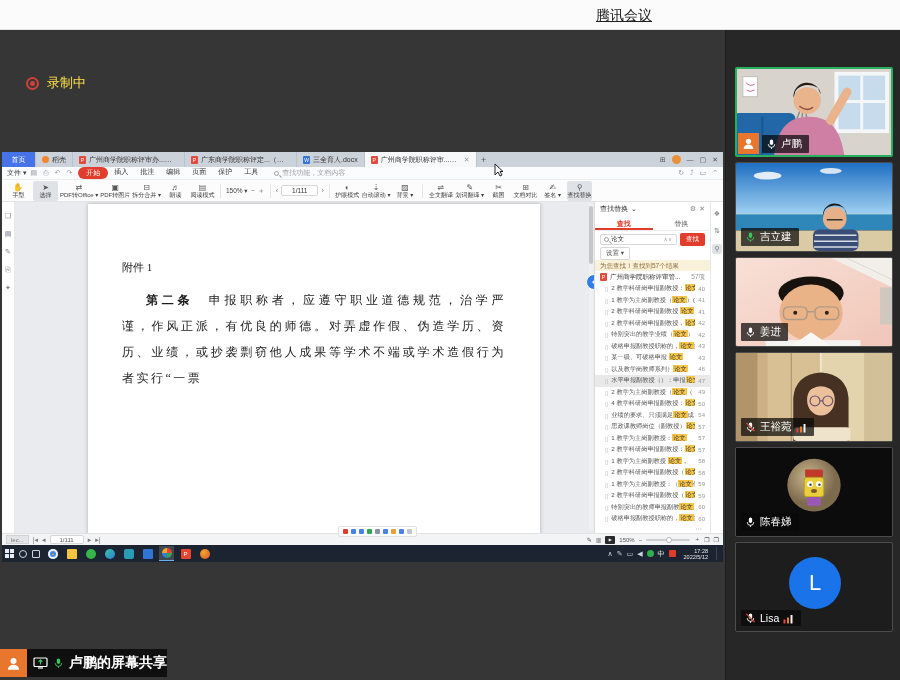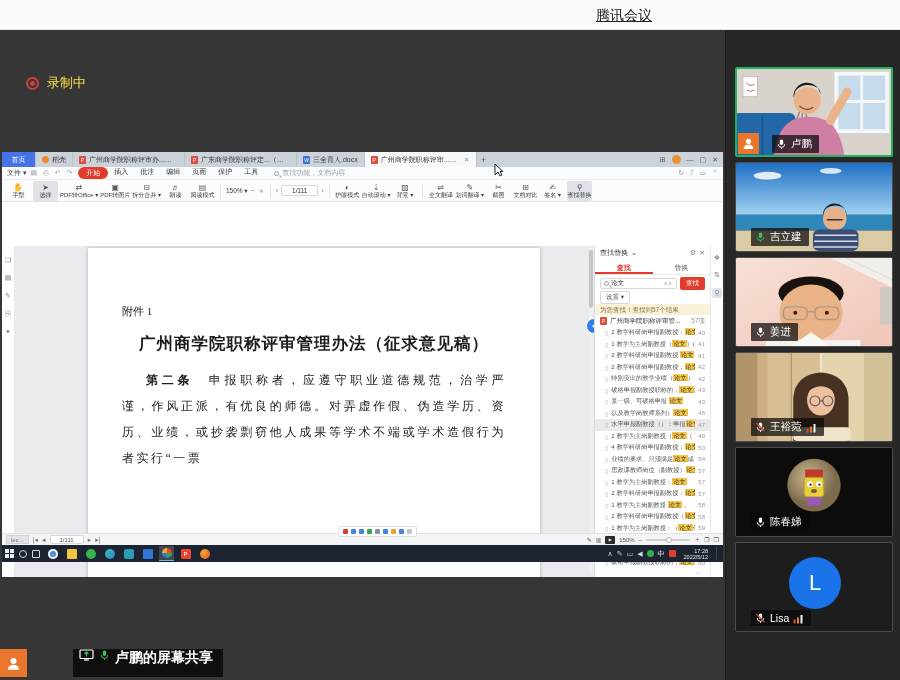--- a/index.html
+++ b/index.html
@@ -14,31 +14,31 @@
   #recording { left:26px; top:74px; display:flex; align-items:center; gap:8px; }
   #rec-ring { width:13px; height:13px; border:2px solid #d04038; border-radius:50%; display:flex; align-items:center; justify-content:center; }
   #rec-ring i { width:5px; height:5px; background:#d04038; border-radius:50%; }
   #recording span { color:#fde047; font-size:13px; }
 
   
   #sidebar { left:725px; top:30px; width:175px; height:650px; background:#272727; border-left:1px solid #1d1d1d; }
   .tile { position:absolute; left:10px; width:158px; height:90px; background:#101010; border:1px solid #4c4c4c; border-radius:2px; overflow:hidden; }
   .tile.speaking { border:2px solid #27b15e; }
   .tile svg.scene { position:absolute; left:0; top:0; width:100%; height:100%; }
-  .name-tag { position:absolute; left:5px; bottom:5px; display:flex; align-items:center; gap:4px; background:rgba(8,8,8,.72); padding:2px 7px 2px 4px; border-radius:1px; color:#fff; font-size:10.5px; white-space:nowrap;margin-left:10px; }
+  .name-tag { position:absolute; left:5px; bottom:5px; display:flex; align-items:center; gap:4px; background:rgba(8,8,8,.72); padding:2px 7px 2px 4px; border-radius:1px; color:#fff; font-size:10.5px; white-space:nowrap; }
   .tile0 .name-tag { left:25px; bottom:2px; }
   .host-badge { position:absolute; left:1px; bottom:1px; width:21px; height:21px; background:#e8762d; display:flex; align-items:center; justify-content:center; }
   .mic-slot { display:inline-flex; width:11px; height:12px; }
   .sig-slot { display:inline-flex; width:11px; height:11px; }
   .letter-avatar { position:absolute; left:53px; top:14px; width:52px; height:52px; border-radius:50%; display:flex; align-items:center; justify-content:center; color:#fff; font-size:22px; }
 
   
   #share-banner { left:0; top:649px; height:28px; display:flex; align-items:stretch; }
   #share-badge { width:27px; background:#e8762d; display:flex; align-items:center; justify-content:center; }
-  #share-label { background:rgba(10,10,10,.88); display:flex; align-items:flex-start; gap:5px; padding:0 10px 0 6px; color:#fff; font-size:14px; font-weight:bold;margin-left:46px; }
+  #share-label { background:rgba(10,10,10,.88); display:flex; align-items:center; gap:5px; padding:0 0 0 6px; color:#fff; font-size:14px; font-weight:bold; }
 
   
   #screen { left:2px; top:152px; width:721px; height:410px; background:#fff; font-size:7px; color:#333; }
   #tabbar { left:0; top:0; width:721px; height:15px; background:#ccd2da; display:flex; align-items:stretch; }
   .tab { display:flex; align-items:center; gap:3px; padding:0 6px; font-size:7px; color:#333; border-right:1px solid #bac1cb; max-width:112px; white-space:nowrap; }
   .tab .lbl { overflow:hidden; text-overflow:ellipsis; }
   .tab.home { background:#4673e8; color:#fff; min-width:34px; justify-content:center; }
   .tab.active { background:#f7f8fa; }
   .tab .x { color:#999; margin-left:2px; }
   .pdficon { min-width:7px; width:7px; height:8px; background:#e14b3c; color:#fff; font-size:5px; line-height:8px; text-align:center; border-radius:1px; }
@@ -61,21 +61,21 @@
   #toolbar { left:0; top:28px; width:721px; height:22px; background:#fcfcfd; border-bottom:1px solid #e3e3e3; display:flex; align-items:center; padding:0 4px; gap:2px; }
   .tbtn { display:flex; flex-direction:column; align-items:center; justify-content:center; min-width:25px; height:20px; border-radius:2px; color:#3c3c3c; }
   .tbtn .g { font-size:8px; line-height:9px; color:#555; }
   .tbtn .l { font-size:6px; line-height:7px; white-space:nowrap; }
   .tbtn.active { background:#dfe3e8; }
   .tsep { width:1px; height:14px; background:#e4e4e4; margin:0 3px; }
   .zoomctl, .pagectl { display:flex; align-items:center; gap:3px; font-size:6.5px; color:#444; }
   .pagebox { border:1px solid #d7d7d7; border-radius:2px; padding:1px 10px; font-size:6.5px; color:#333; background:#fff; }
   .navarrow { color:#777; font-size:7px; }
 
-  #wps-body { left:0; top:50px; width:862px; height:331px; display:flex;margin-top:44px; }
+  #wps-body { left:0; top:50px; width:862px; height:331px; display:flex; }
   #leftstrip { width:13px; background:#fff; border-right:1px solid #e8e8e8; display:flex; flex-direction:column; align-items:center; padding-top:10px; gap:10px; color:#7d848d; font-size:7px; }
   #docarea { position:relative; width:579px; background:#e9ebee; overflow:hidden; }
   #page { position:absolute; left:73px; top:2px; width:452px; height:340px; background:#fff; box-shadow:0 0 4px rgba(0,0,0,.25); padding:56px 34px 0 34px; font-family:"Liberation Serif","DejaVu Serif",serif; color:#1c1c1c; }
   #doc-attach { font-size:11px; }
   #doc-title { margin-top:14px; text-align:center; font-size:16.5px; font-weight:bold; letter-spacing:1px; }
   #doc-chapter { margin-top:24px; text-align:center; font-size:12px; font-weight:bold; letter-spacing:2px; }
   .doc-p { margin-top:12px; font-size:12px; line-height:26px; text-align:justify; letter-spacing:2.5px; text-indent:2em; }
   .doc-p b { letter-spacing:2.5px; }
   #docscroll { position:absolute; right:1px; top:2px; width:4px; height:326px; background:#f0f0f0; }
   #docscroll i { position:absolute; left:0; top:2px; width:4px; height:58px; background:#c6c6c6; border-radius:2px; }
@@ -308,21 +308,20 @@
           <span>❏</span>
           <span>▤</span>
           <span>✎</span>
           <span>⎘</span>
           <span>✦</span>
         </div>
 
       <div id="docarea">
         <div id="page">
           <div id="doc-attach">附件 1</div>
-          <div id="doc-title">广州商学院职称评审管理办法（征求意见稿）</div>
           <div class="doc-p"><b>第二条</b>　<span>申报职称者，应遵守职业道德规范，治学严谨，作风正派，有优良的师德。对弄虚作假、伪造学历、资历、业绩，或抄袭剽窃他人成果等学术不端或学术造假行为者实行“一票</span></div>
         </div>
         <div id="docscroll">
             <i></i>
           </div>
         <div id="assist-btn">✦</div>
       </div>
 
       <div id="findpanel">
         <div id="fp-head">

